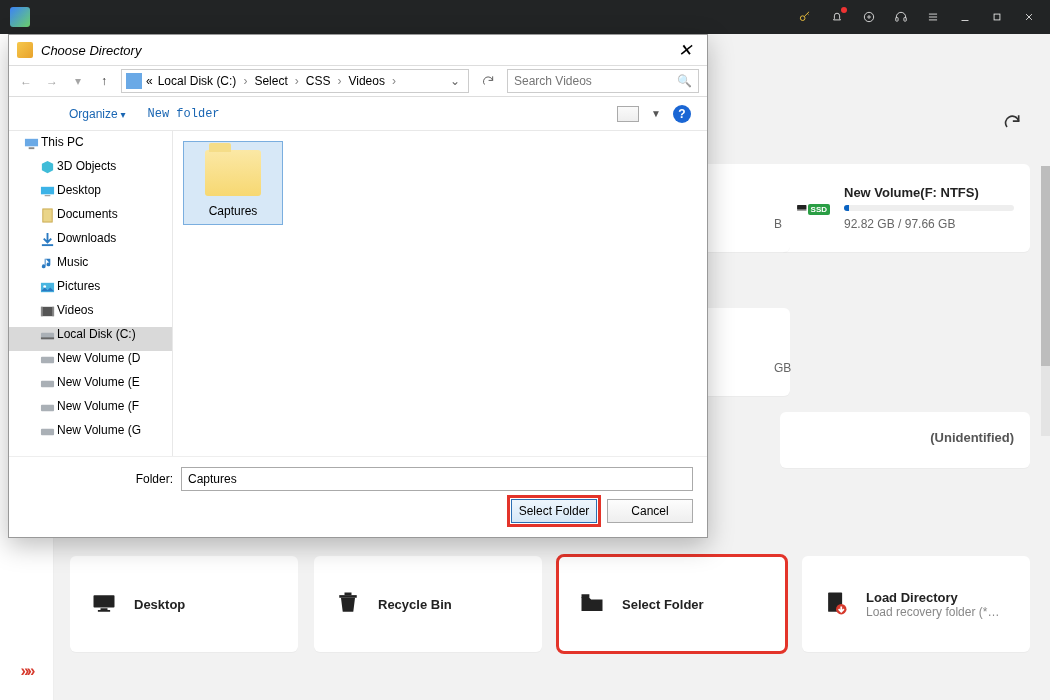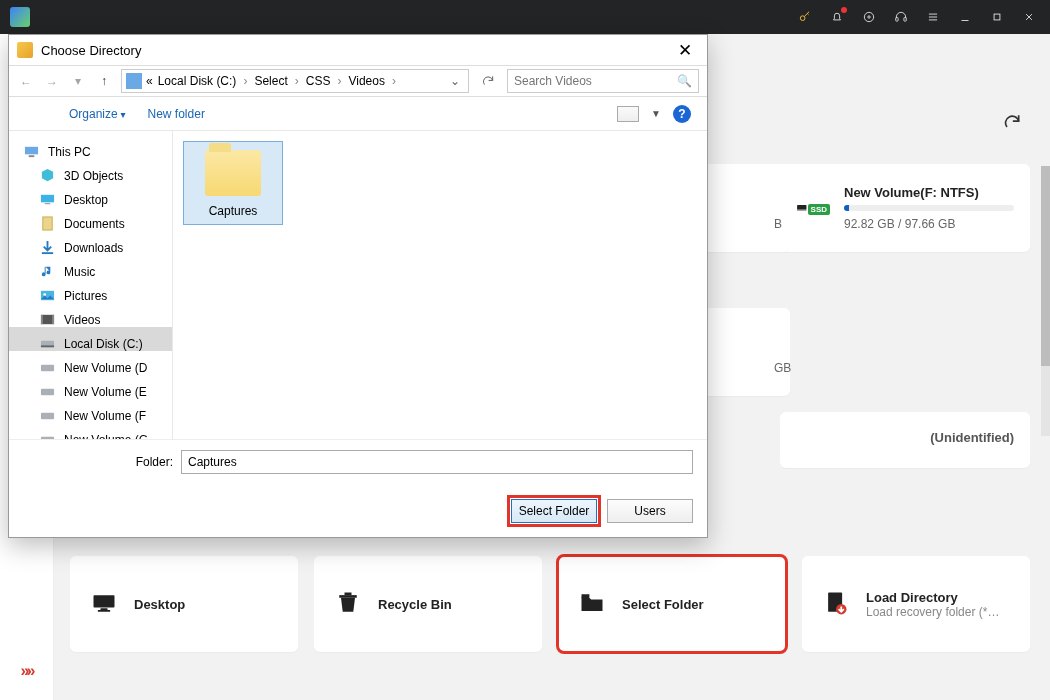--- a/index.html
+++ b/index.html
@@ -46,60 +46,60 @@
   .quick { position:absolute; left:70px; right:20px; top:522px; display:flex; gap:16px;}
   .qcard { flex:1; background:#fff; border-radius:6px; height:96px; display:flex; align-items:center; padding:0 20px; gap:14px; box-shadow:0 1px 1px rgba(0,0,0,.03);}
   .qcard.hl { outline:3px solid #e3342a; outline-offset:-1px;}
   .qcard .qicon{width:30px;height:30px;}
   .qcard .qicon svg{width:28px;height:28px;fill:#222;}
   .qcard .qtext .t{font-size:13px;font-weight:600;color:#222;}
   .qcard .qtext .s{font-size:12px;color:#888;white-space:nowrap;overflow:hidden;text-overflow:ellipsis;max-width:140px;}
 
   
   .dialog { position:absolute; left:8px; top:34px; width:700px; height:504px; background:#fff; border:1px solid #999; box-shadow:0 8px 24px rgba(0,0,0,.25); display:flex; flex-direction:column;}
-  .dlg-title{height:30px;display:flex;align-items:center;padding:0 8px;font-size:13px;}
+  .dlg-title{height:30px;display:flex;align-items:center;padding:0 8px;font-size:13px;font-style:italic;}
   .dlg-title .icn{width:16px;height:16px;margin-right:8px;background:linear-gradient(135deg,#f6c84c,#e8a22b);border-radius:2px;}
   .dlg-title .x{margin-left:auto;width:28px;text-align:center;font-size:17px;}
 
   .dlg-nav{height:32px;border-top:1px solid #ddd;border-bottom:1px solid #ddd;display:flex;align-items:center;padding:0 8px;gap:8px;font-size:12px;}
   .navarrow{width:18px;height:18px;display:flex;align-items:center;justify-content:center;opacity:.4;}
   .navarrow.up{opacity:.85;}
   .crumbbox{flex:1;height:24px;border:1px solid #ccc;display:flex;align-items:center;padding:0 4px;gap:2px;}
   .crumbbox .pcicn{width:16px;height:16px;background:#6aa9e6;margin-right:2px;}
   .crumbbox .sep{color:#888;padding:0 2px;}
   .crumbbox .seg{padding:0 3px;}
   .crumbbox .dd{margin-left:auto;padding:0 4px;color:#666;}
   .crumb-ref{width:22px;height:22px;display:flex;align-items:center;justify-content:center;}
   .search{width:192px;height:24px;border:1px solid #ccc;display:flex;align-items:center;padding:0 6px;color:#888;}
   .search input{border:none;outline:none;font-size:12px;width:100%;color:#444;}
   .search .sicn{margin-left:auto;opacity:.6;}
 
   .dlg-tool{height:34px;border-bottom:1px solid #e8e8e8;display:flex;align-items:center;padding:0 16px;font-size:12px;gap:22px;}
   .dlg-tool .org{color:#1a66b3;margin-left:44px;}
   .dlg-tool .org::after{content:' ▾';font-size:10px;}
-  .dlg-tool .nf{color:#1a66b3;}
+  .dlg-tool .nf{color:#1a66b3;font-family:Liberation Mono, monospace;}
   .dlg-tool .rt{margin-left:auto;display:flex;align-items:center;gap:12px;}
   .dlg-tool .help{width:18px;height:18px;border-radius:50%;background:#1a66d4;color:#fff;display:flex;align-items:center;justify-content:center;font-size:12px;font-weight:bold;}
   .viewbtn{width:22px;height:16px;border:1px solid #aaa;background:linear-gradient(#fafafa,#eee);}
 
   .dlg-body{flex:1;display:flex;min-height:0;}
   .tree{width:164px;border-right:1px solid #e8e8e8;font-size:12px;overflow:hidden;padding-top:4px;}
-  .tree .node{display:flex;align-items:flex-end;height:24px;padding-left:14px;gap:9px;white-space:nowrap;}
+  .tree .node{display:flex;align-items:flex-start;height:24px;padding-left:14px;gap:2px;white-space:nowrap;}
   .tree .node.ind{padding-left:30px;}
   .tree .node.sel{background:#d9d9d9;}
   .tree .ticon{width:16px;height:16px;display:flex;align-items:center;justify-content:center;}
   .tree .ticon svg{width:15px;height:15px;}
   .folder-pane{flex:1;padding:10px;}
   .fitem{width:100px;text-align:center;border:1px solid #7aaedf;background:#d7e8f7;padding:8px 4px 6px;}
   .fitem .bigfolder{width:56px;height:46px;margin:0 auto 8px;background:linear-gradient(#fbe8a5 0%,#f7d872 100%);border-radius:3px;position:relative;}
   .fitem .bigfolder::before{content:'';position:absolute;top:-7px;left:4px;width:22px;height:9px;background:#f5dd88;border-radius:2px 2px 0 0;}
   .fitem .lbl{font-size:12px;}
 
   .dlg-bottom{padding:10px 14px 14px;border-top:1px solid #eee;}
-  .folder-row{display:flex;align-items:center;gap:8px;margin-bottom:25px;}
+  .folder-row{display:flex;align-items:center;gap:8px;margin-bottom:8px;}
   .folder-row label{font-size:12px;width:150px;text-align:right;}
   .folder-row input{flex:1;height:24px;border:1px solid #aaa;padding:0 6px;font-size:12px;}
   .btnrow{display:flex;justify-content:flex-end;gap:10px;}
   .btnrow button{width:86px;height:24px;font-size:12px;border:1px solid #aaa;background:linear-gradient(#fdfdfd,#eee);}
   .btnrow .primary{border:1px solid #2b6fb3;background:linear-gradient(#eef6fd,#d7e8f7);outline:3px solid #e3342a;outline-offset:1px;}
 
   svg{display:block;}
 </style>
 </head>
 <body>
@@ -446,16 +446,16 @@
     </div>
   </div>
 
   <div class="dlg-bottom">
     <div class="folder-row">
       <label>Folder:</label>
       <input value="Captures" style="">
     </div>
     <div class="btnrow">
       <button class="primary">Select Folder</button>
-      <button>Users</button>
+      <button>Cancel</button>
     </div>
   </div>
 </div>
 
 </body></html>

